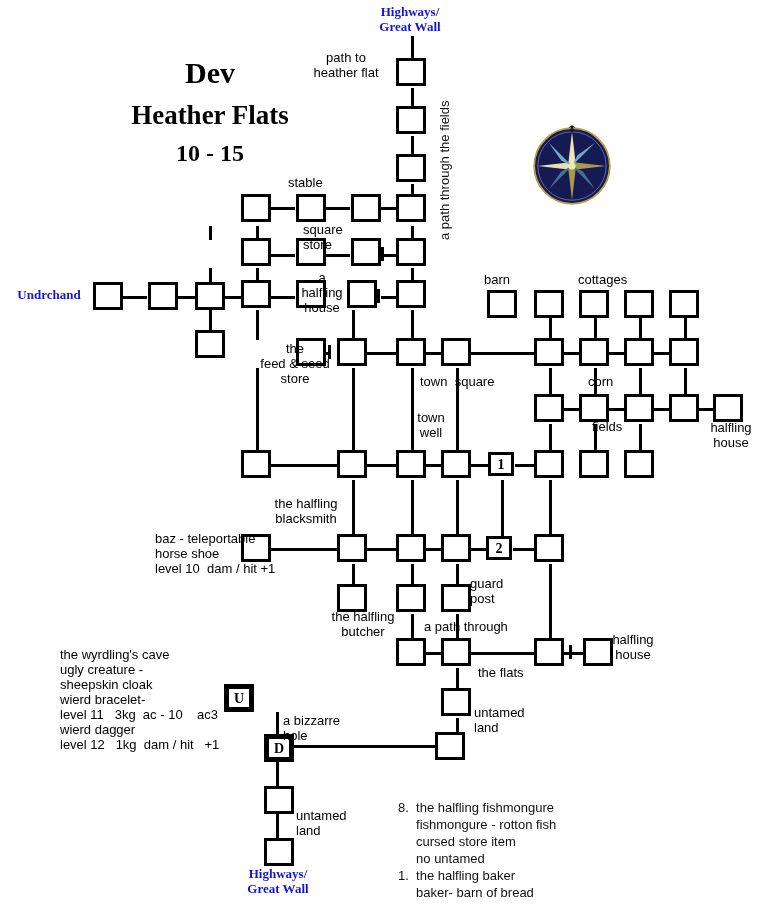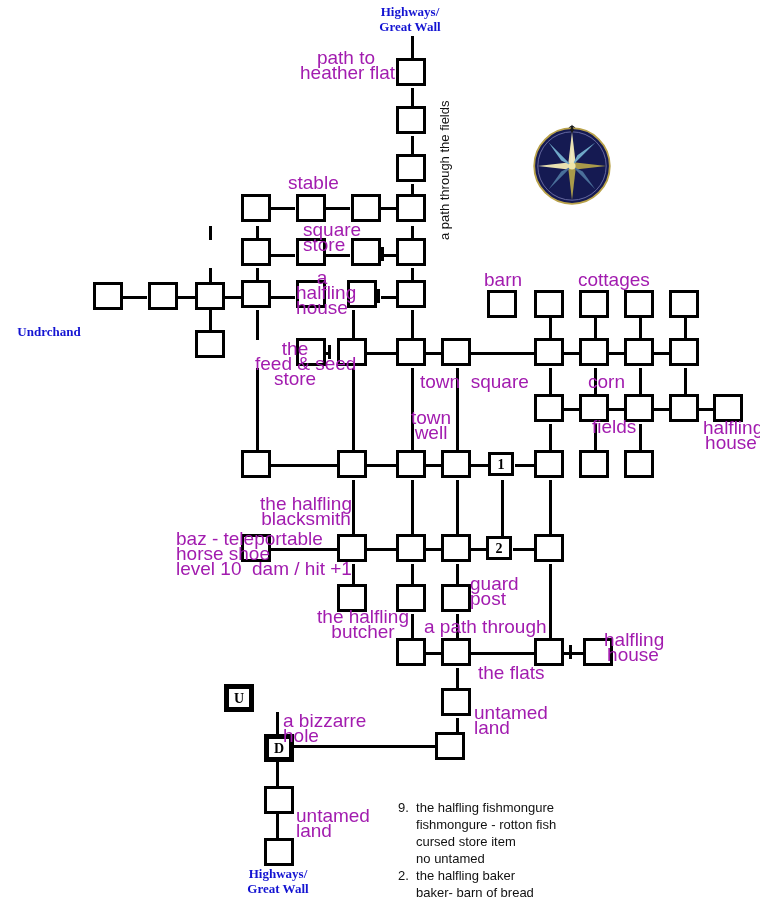--- a/index.html
+++ b/index.html
@@ -40,22 +40,22 @@
     background: #000000;
   }
   .door-h {
     position: absolute;
     width: 14px;
     height: 3px;
     background: #000000;
   }
   .lbl {
     position: absolute;
-    font-size: 19px;
-    color: #a21caf;
+    font-size: 13px;
+    color: #000000;
     line-height: 15px;
     white-space: pre;
   }
   .lbl-c {
     text-align: center;
   }
   .title {
     position: absolute;
     font-family: "Liberation Serif", serif;
     font-weight: bold;
@@ -108,24 +108,27 @@
     top: 121px;
     width: 90px;
     height: 90px;
   }
 </style>
 </head>
 <body>
 
 <div id="map">
 
+  <div class="title" style="left:80px; top:56px; width:260px; font-size:30px;">Dev</div>
+  <div class="title" style="left:70px; top:100px; width:280px; font-size:27px;">Heather Flats</div>
+  <div class="title" style="left:95px; top:140px; width:230px; font-size:24px;">10 - 15</div>
 
   <div class="exit" style="left:350px; top:4px; width:120px;">Highways/
 Great Wall</div>
-  <div class="exit" style="left:4px; top:287px; width:90px;margin-top:37px;">Undrchand</div>
+  <div class="exit" style="left:4px; top:287px; width:90px;">Undrchand</div>
   <div class="exit" style="left:218px; top:866px; width:120px;">Highways/
 Great Wall</div>
 
   <div class="edge-v" style="left:411px; top:36px; height:28px;"></div>
   <div class="edge-v" style="left:411px; top:88px; height:20px;"></div>
   <div class="edge-v" style="left:411px; top:136px; height:20px;"></div>
   <div class="edge-v" style="left:411px; top:184px; height:14px;"></div>
   <div class="edge-v" style="left:411px; top:226px; height:14px;"></div>
   <div class="edge-v" style="left:411px; top:268px; height:14px;"></div>
   <div class="edge-v" style="left:411px; top:310px; height:30px;"></div>
@@ -339,21 +342,21 @@
 well</div>
 
   <div class="lbl" style="left:592px; top:419px;">fields</div>
 
   <div class="lbl lbl-c" style="left:703px; top:420px; width:56px;">halfling
 house</div>
 
   <div class="lbl lbl-c" style="left:258px; top:496px; width:96px;">the halfling
 blacksmith</div>
 
-  <div class="lbl" style="left:176px; top:531px;">baz - teleportable
+  <div class="lbl" style="left:155px; top:531px;">baz - teleportable
 horse shoe
 level 10  dam / hit +1</div>
 
   <div class="lbl" style="left:470px; top:576px;">guard
 post</div>
 
   <div class="lbl lbl-c" style="left:315px; top:609px; width:96px;">the halfling
 butcher</div>
 
   <div class="lbl" style="left:424px; top:619px;">a path through</div>
@@ -365,28 +368,35 @@
 
   <div class="lbl" style="left:474px; top:705px;">untamed
 land</div>
 
   <div class="lbl" style="left:283px; top:713px;">a bizzarre
 hole</div>
 
   <div class="lbl" style="left:296px; top:808px;">untamed
 land</div>
 
+  <div class="lbl" style="left:60px; top:647px;">the wyrdling's cave
+ugly creature -
+sheepskin cloak
+wierd bracelet-
+level 11   3kg  ac - 10    ac3
+wierd dagger
+level 12   1kg  dam / hit   +1</div>
 
   <div class="vert-text" style="left:437px; top:240px;">a path through the fields</div>
 
-  <div class="notes" style="left:398px; top:800px;">9.  the halfling fishmongure</div>
+  <div class="notes" style="left:398px; top:800px;">8.  the halfling fishmongure</div>
   <div class="notes" style="left:398px; top:817px;">     fishmongure - rotton fish</div>
   <div class="notes" style="left:398px; top:834px;">     cursed store item</div>
   <div class="notes" style="left:398px; top:851px;">     no untamed</div>
-  <div class="notes" style="left:398px; top:868px;">2.  the halfling baker</div>
+  <div class="notes" style="left:398px; top:868px;">1.  the halfling baker</div>
   <div class="notes" style="left:398px; top:885px;">     baker- barn of bread</div>
 
   <svg id="compass" viewBox="0 0 100 100">
     <circle cx="50" cy="50" r="42" fill="#151a52" stroke="#b9a24a" stroke-width="2"></circle>
     <circle cx="50" cy="50" r="38" fill="none" stroke="#6d6fa8" stroke-width="1"></circle>
     <g>
       <polygon points="50,12 54,46 50,50 46,46" fill="#e8e0b0"></polygon>
       <polygon points="50,88 54,54 50,50 46,54" fill="#a99a4a"></polygon>
       <polygon points="12,50 46,46 50,50 46,54" fill="#e8e0b0"></polygon>
       <polygon points="88,50 54,46 50,50 54,54" fill="#a99a4a"></polygon>

